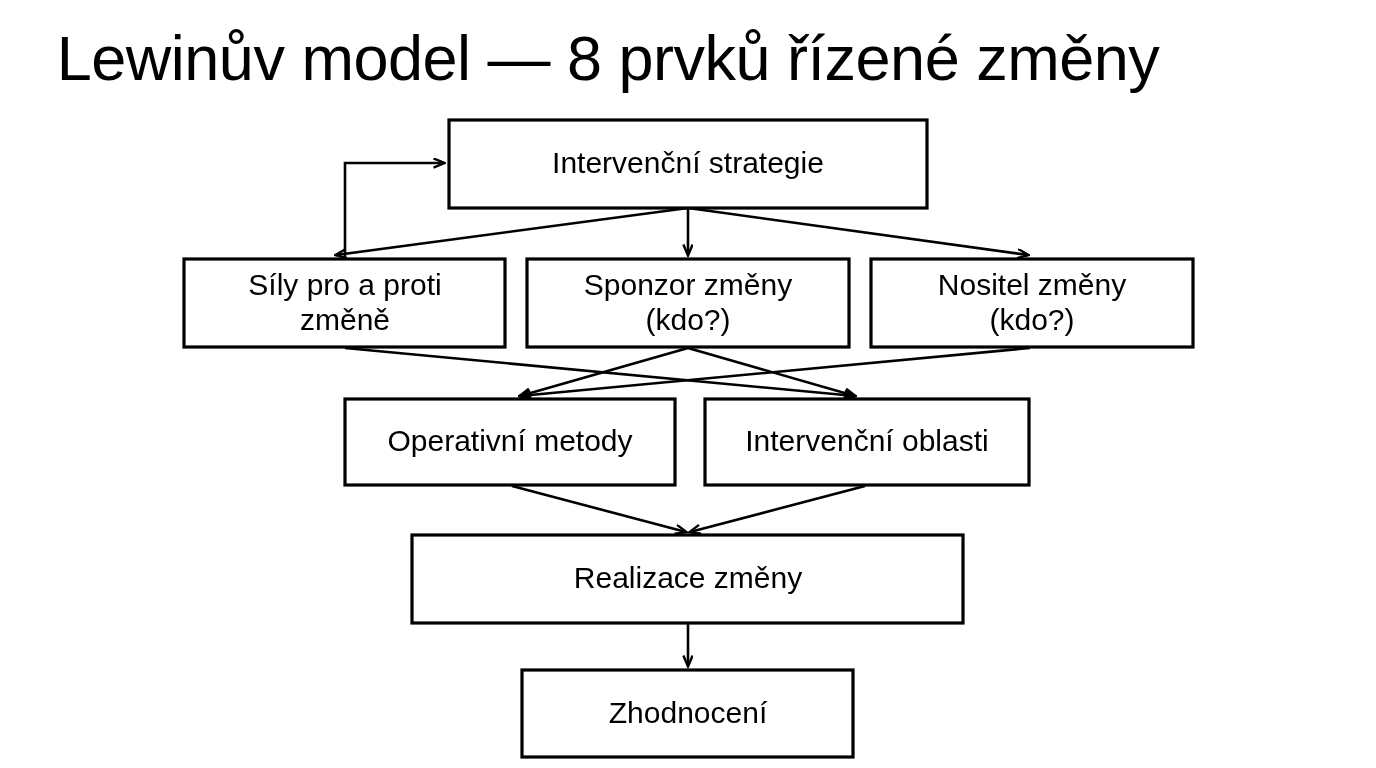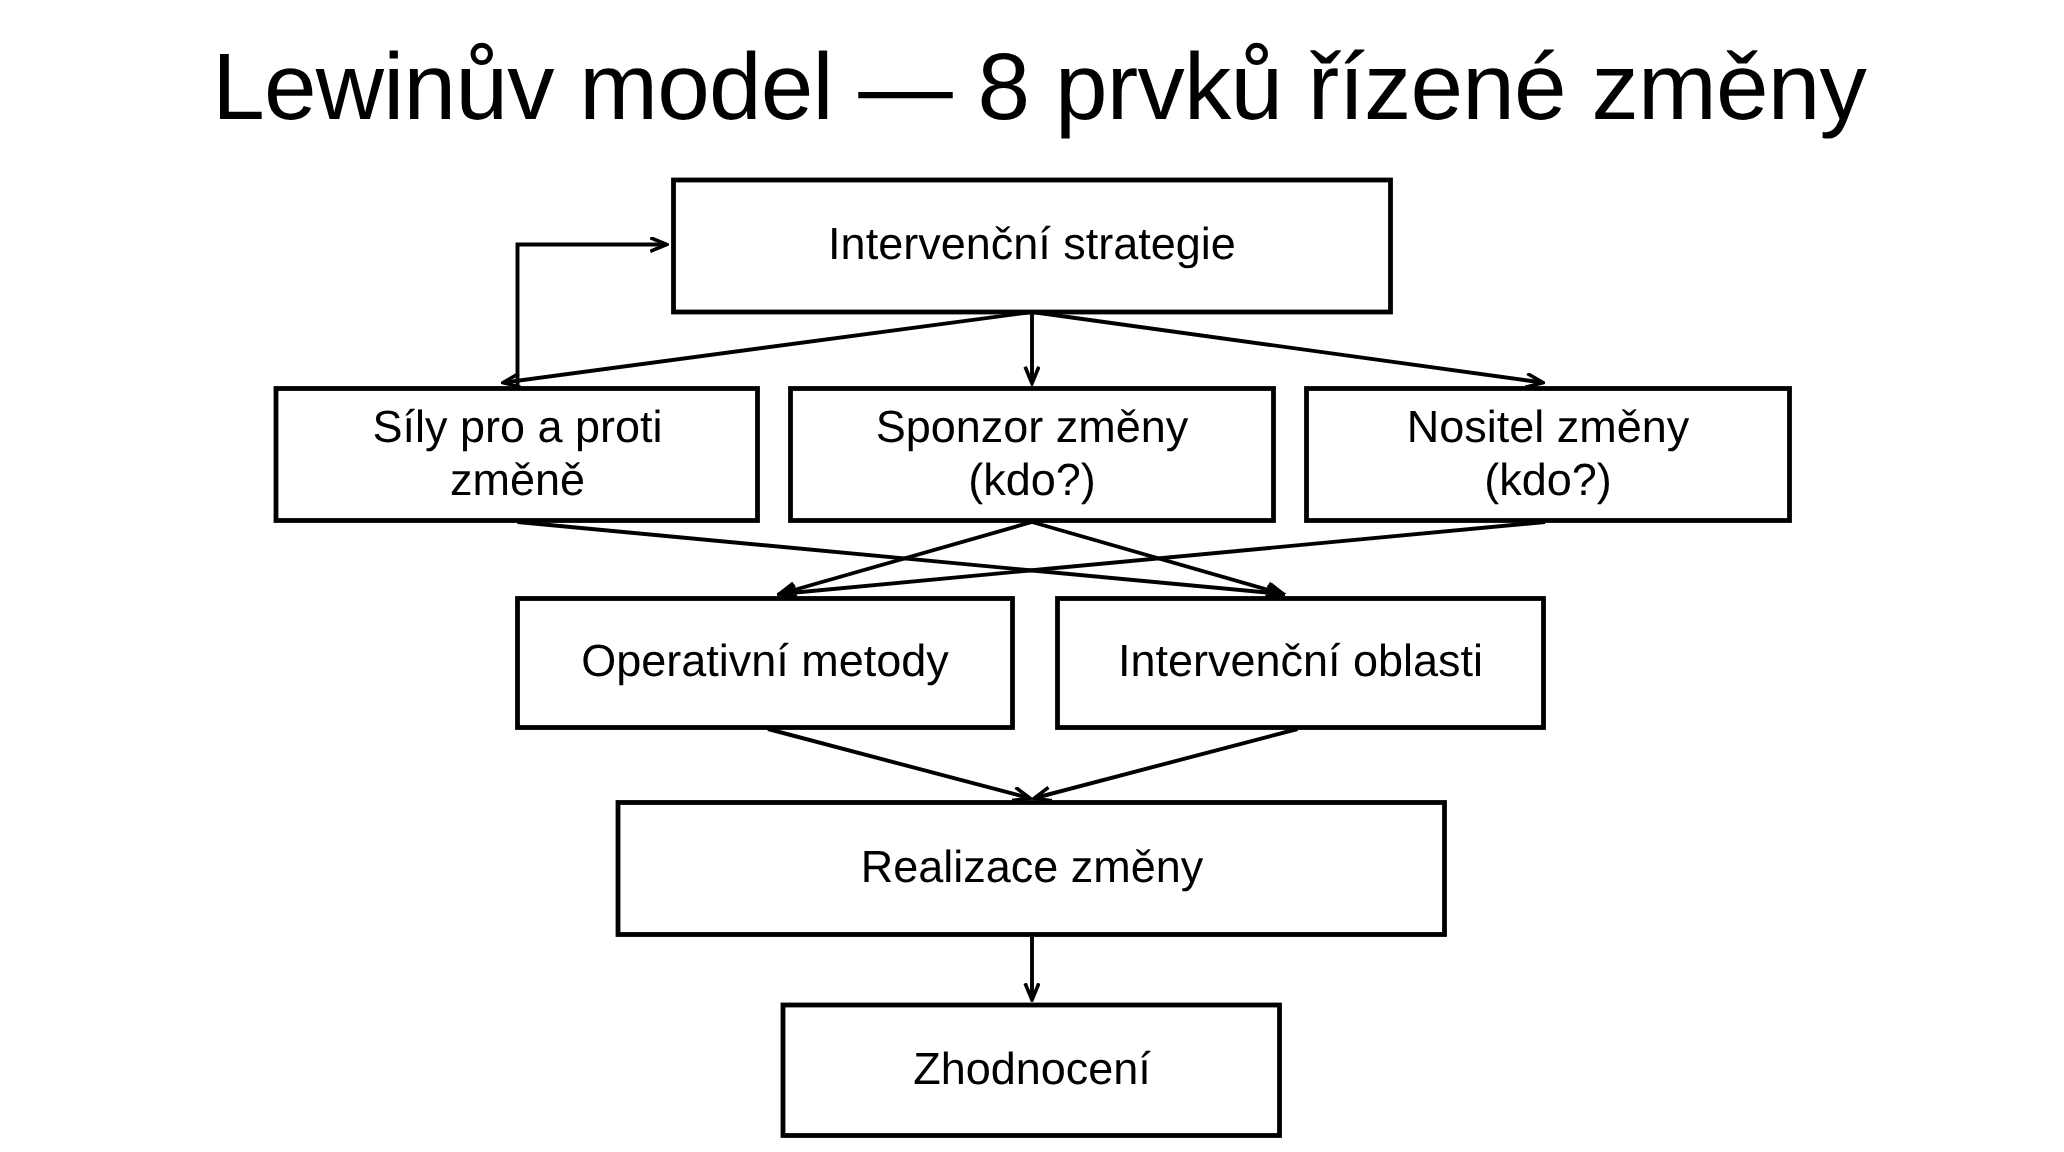--- a/index.html
+++ b/index.html
@@ -17,28 +17,27 @@
     position: relative;
     width: 1376px;
     height: 768px;
     background: #ffffff;
   }
   #slide-title {
     position: absolute;
     left: 0;
     top: 22px;
     width: 1216px;
-    text-align: right;
+    text-align: center;
     font-family: "Liberation Sans", sans-serif;
     font-size: 63px;
     font-weight: 400;
     color: #000000;
     letter-spacing: -0.5px;
     white-space: nowrap;
-    padding-left: 28px;
   }
   #diagram {
     position: absolute;
     left: 0;
     top: 0;
     width: 1376px;
     height: 768px;
   }
   .node-rect {
     fill: #ffffff;

